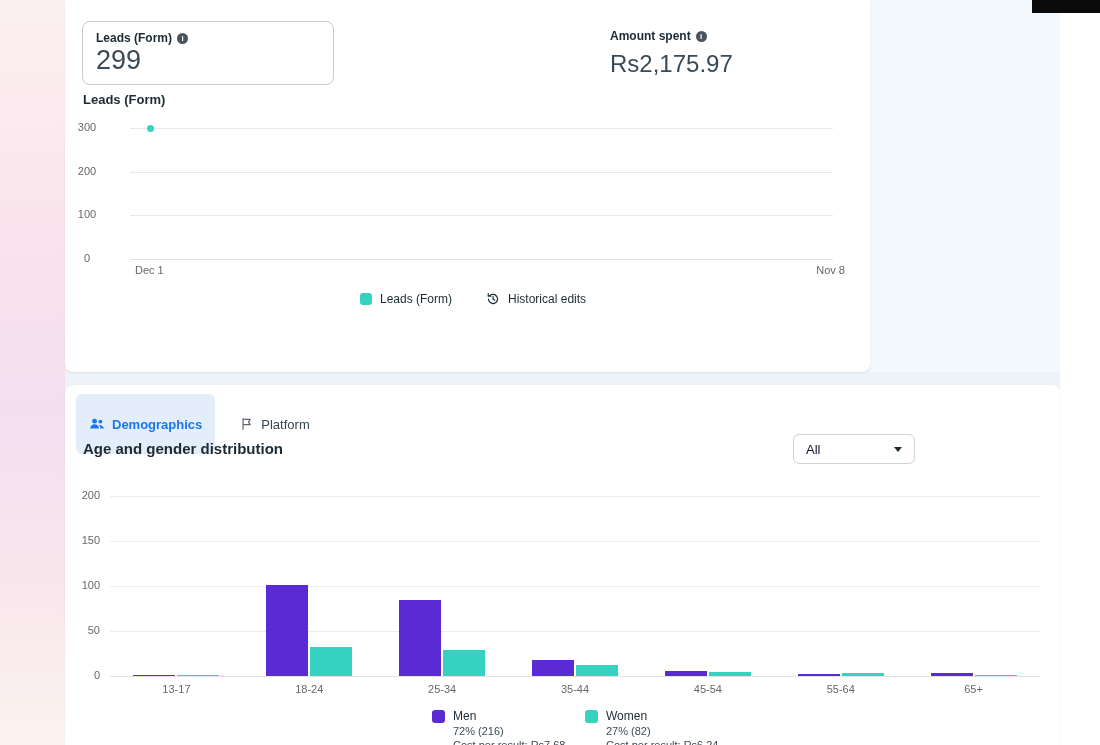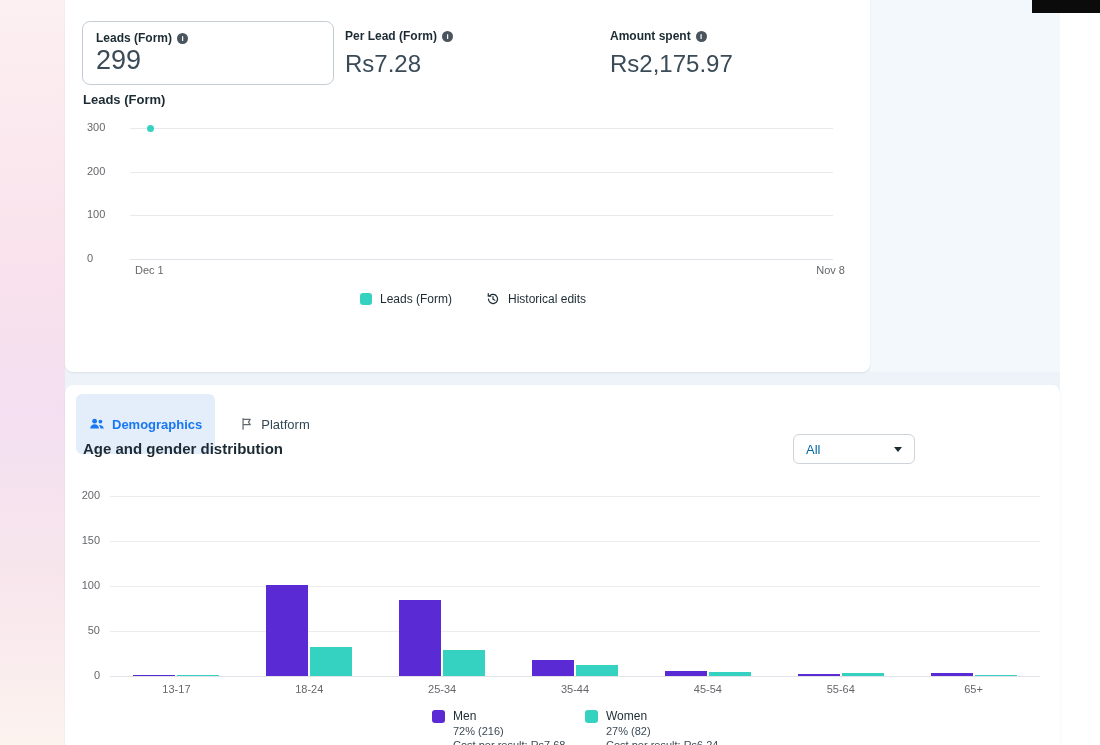--- a/index.html
+++ b/index.html
@@ -31,21 +31,21 @@
   .info-icon::after { content:"i"; }
   .metric-value-lg { font-size:27px; color:#3a4b57; margin-top:0; font-weight:400; }
   .metric-plain { position:absolute; top:29px; cursor:pointer; }
   #metric2 { left:280px; } #metric3 { left:545px; }
   .metric-value { font-size:24px; color:#3a4b57; margin-top:7px; font-weight:400; }
 
   
   .chart1-title { position:absolute; left:18px; top:92px; font-size:13px; font-weight:700; }
   .gl { position:absolute; left:65px; width:703px; height:1px; background:#e7e9ec; }
   #gl300{top:128px} #gl200{top:172px} #gl100{top:215px} #gl0{top:259px; background:#dfe2e6;}
-  .gl-label { position:absolute; left:22px; width:40px; text-align:left; font-size:11px; color:#65676b; }
+  .gl-label { position:absolute; left:2px; width:40px; text-align:center; font-size:11px; color:#65676b; }
   #gll300{top:121px} #gll200{top:165px} #gll100{top:208px} #gll0{top:252px}
   .xlab { position:absolute; top:264px; font-size:11px; color:#65676b; }
   #xlab1 { left:70px; } #xlab2 { left:710px; width:70px; text-align:right; }
   .dot { position:absolute; left:82px; width:7px; height:7px; border-radius:50%; }
   .legend1 { position:absolute; left:295px; top:292px; display:flex; gap:34px; align-items:center; font-size:12px; color:#1c2b33; }
   .legend1 .item { display:flex; align-items:center; gap:8px; }
   .swatch12 { width:12px; height:12px; border-radius:3px; display:inline-block; }
 
   
   .sidebar { position:absolute; left:898px; top:10px; width:158px; }
@@ -55,21 +55,21 @@
   .dashed { border-bottom:1px dashed #878f96; }
 
   
   .tabs { position:absolute; left:11px; top:9px; display:flex; gap:12px; align-items:center; }
   .tab { display:flex; align-items:center; gap:7px; padding:22px 13px; border-radius:6px; font-size:13px; cursor:pointer; }
   .tab.active { background:#e4eefb; color:#1877f2; font-weight:700; }
   .tab.inactive { color:#344854; }
   .section-title { position:absolute; left:18px; top:55px; font-size:15px; font-weight:700; }
   .dd { position:absolute; top:49px; height:30px; background:#fff; border:1px solid #ced3d9; border-radius:6px;
     display:flex; align-items:center; justify-content:space-between; padding:0 12px; font-size:13px;
-    color:#0369a1; box-sizing:border-box; cursor:pointer; }
+    color:#0f172a; box-sizing:border-box; cursor:pointer; }
   #dd-all { left:728px; width:122px; } #dd-results { left:858px; width:121px; }
   .caret { width:0; height:0; border-left:4.5px solid transparent; border-right:4.5px solid transparent; border-top:5px solid #1c2b33; }
 
   .bgl { position:absolute; left:45px; width:930px; height:1px; background:#ececf0; }
   #bgl200{top:111px} #bgl150{top:156px} #bgl100{top:201px} #bgl50{top:246px} #bgl0{top:291px; background:#e1e3e8;}
   .bgl-label { position:absolute; left:0; width:35px; text-align:right; font-size:11px; color:#65676b; }
   #bll200{top:104px} #bll150{top:149px} #bll100{top:194px} #bll50{top:239px} #bll0{top:284px}
   .bar-plot { position:absolute; left:45px; top:111px; width:930px; height:180px; display:flex; }
   .bar-group { flex:1; display:flex; align-items:flex-end; justify-content:center; gap:2px; height:100%; }
   .bar { width:42px; }
@@ -99,27 +99,20 @@
   <section class="card card-top">
 
     <div class="metric-sel">
       <div class="metric-label">
         <span>Leads (Form)</span>
         <span class="info-icon"></span>
       </div>
       <div class="metric-value-lg">299</div>
     </div>
 
-    <div class="metric-plain" id="metric2">
-      <div class="metric-label">
-        <span>Per Lead (Form)</span>
-        <span class="info-icon"></span>
-      </div>
-      <div class="metric-value">Rs7.28</div>
-    </div>
 
     <div class="metric-plain" id="metric3">
       <div class="metric-label">
         <span>Amount spent</span>
         <span class="info-icon"></span>
       </div>
       <div class="metric-value">Rs2,175.97</div>
     </div>
 
     <div class="chart1-title">Leads (Form)</div>

